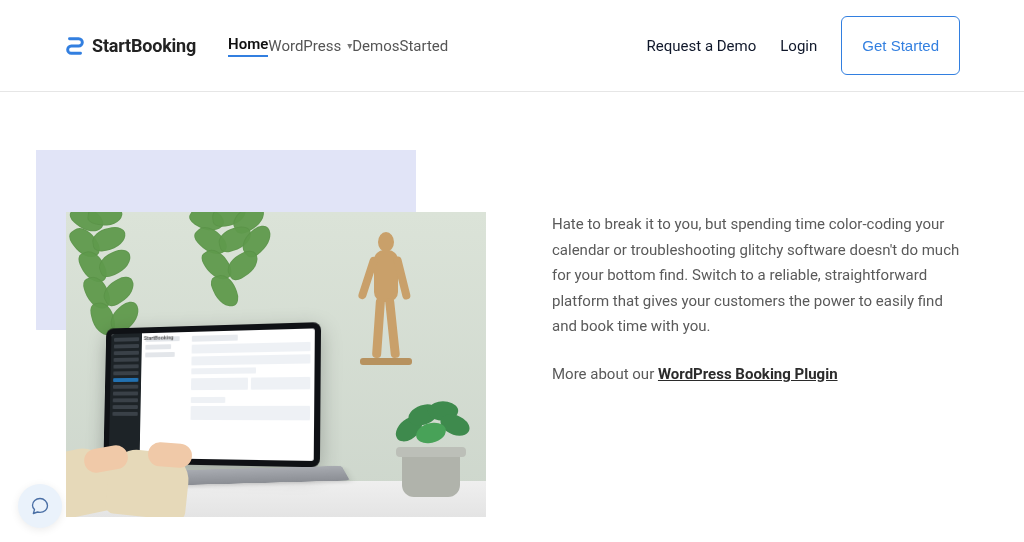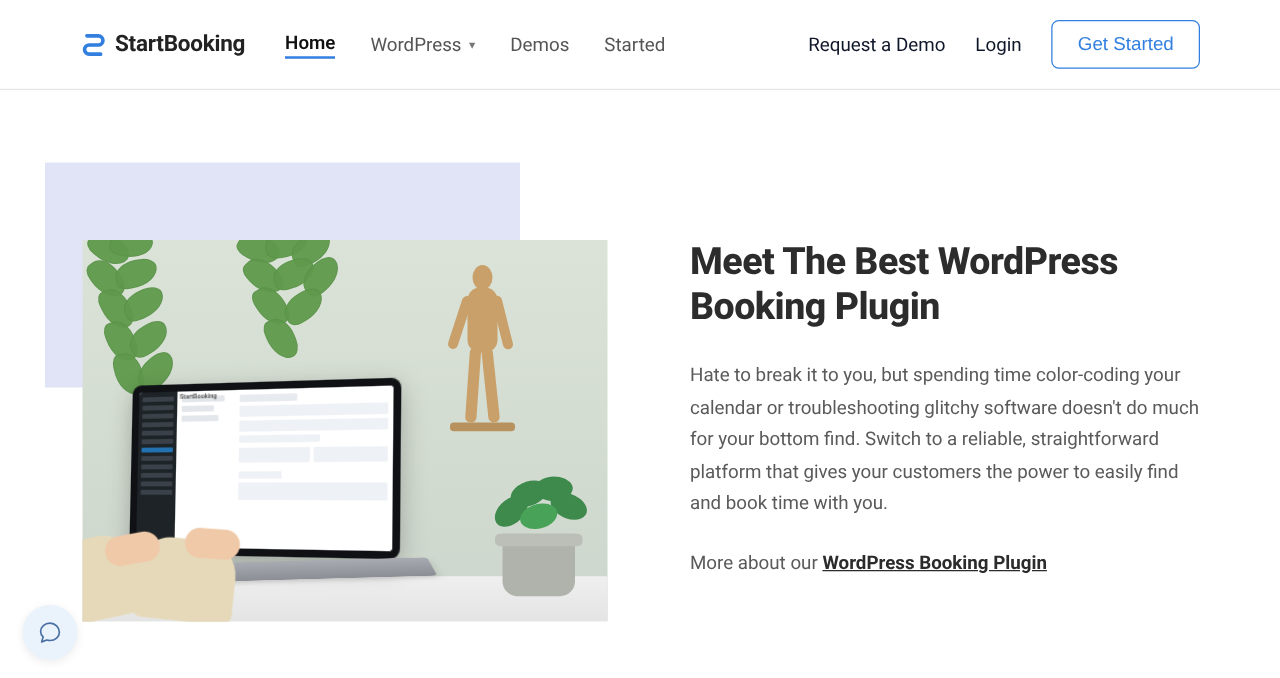--- a/index.html
+++ b/index.html
@@ -25,39 +25,39 @@
     align-items: center;
     gap: 6px;
     cursor: pointer;
   }
   .logo-mark {
     width: 22px; height: 22px;
     display: inline-flex; align-items: center; justify-content: center;
   }
   .logo-text { font-weight: 700; font-size: 18px; color: #222; letter-spacing: -0.2px; }
   .nav {
-    display: flex; align-items: center; gap: 28px;
+    display: flex; align-items: center; 
     margin-left: 32px;
   }
   .nav a, .nav .nav-item {
     color: #555; text-decoration: none; font-size: 15px;
     display: inline-flex; align-items: center; gap: 6px;
     cursor: pointer;
   }
   .nav .active { color: #111; border-bottom: 2px solid #327fe0; padding-bottom: 2px; font-weight: 600;}
   .chev { font-size: 10px; color: #777; }
   .header-right {
     margin-left: auto;
     display: flex; align-items: center; gap: 24px;
   }
   .header-right a { color: #0f172a; text-decoration: none; font-size: 15px; cursor: pointer;}
   .btn-outline {
     border: 1.5px solid #327fe0;
     color: #327fe0;
-    padding: 10px 20px;
+    padding: 20px 20px;
     border-radius: 6px;
     font-size: 15px;
     background: #fff;
     cursor: pointer;
   }
   
   .section {
     display: flex;
     padding: 58px 64px 0 36px;
     position: relative;
@@ -284,21 +284,20 @@
       <div class="hands">
         <div class="sleeve l"></div>
           <div class="sleeve r"></div>
         <div class="hand l"></div>
           <div class="hand r"></div>
       </div>
     </div>
   </div>
 
   <div class="copy">
-    <h2>Meet The Best WordPress Booking Plugin</h2>
     <p>Hate to break it to you, but spending time color-coding your calendar or troubleshooting glitchy software doesn't do much for your bottom find. Switch to a reliable, straightforward platform that gives your customers the power to easily find and book time with you.</p>
     <p>
       <span>More about our </span><a class="bold">WordPress Booking Plugin</a>
     </p>
   </div>
 </section>
 
 <div class="chat-bubble">
   <svg width="20" height="20" viewBox="0 0 24 24">
     <path d="M12 3C7 3 3 6.6 3 11c0 2 .9 3.9 2.4 5.3L4 21l5-1.8c1 .3 2 .5 3 .5 5 0 9-3.6 9-8S17 3 12 3z" fill="none" stroke="#4a6fa5" stroke-width="1.6" stroke-linejoin="round"></path>

